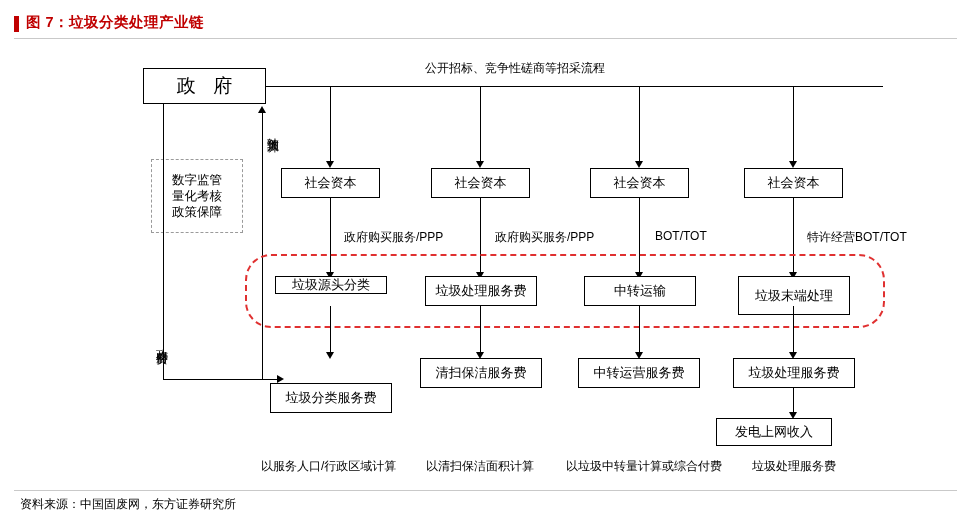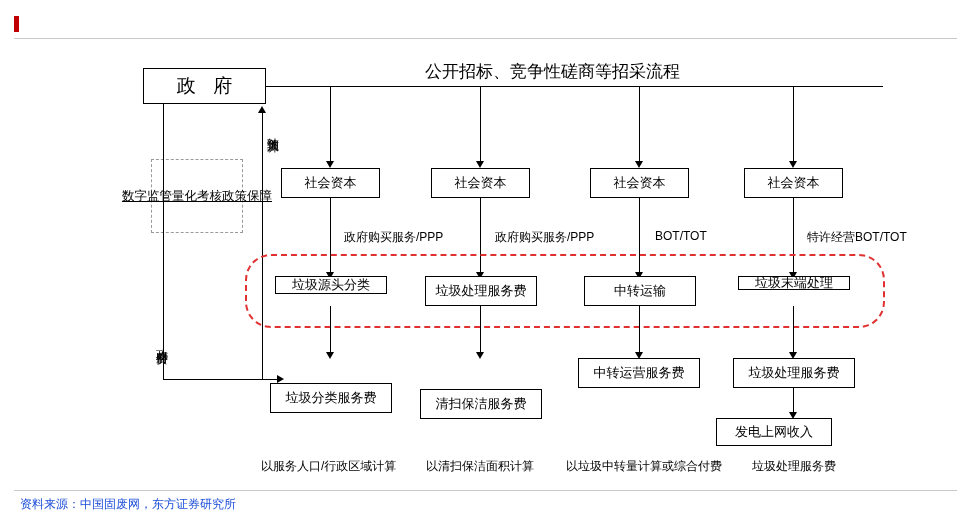--- a/index.html
+++ b/index.html
@@ -46,21 +46,21 @@
   #footer-rule {
     position: absolute;
     left: 14px; top: 490px;
     width: 943px; height: 1px;
     background: #c9c9c9;
   }
   #footer-text {
     position: absolute;
     left: 20px; top: 496px;
     font-size: 12px;
-    color: #1d4ed8;
+    color: #000000;
     white-space: nowrap;
   }
   
   .box {
     position: absolute;
     box-sizing: border-box;
     border: 1px solid #000000;
     background: #ffffff;
     display: flex;
     align-items: center;
@@ -73,24 +73,23 @@
   .box.gov {
     font-size: 19px;
     letter-spacing: 6px;
     text-indent: 6px;
   }
   
   .box.dashed-gray {
     border: 1px dashed #9a9a9a;
     font-size: 12.5px;
     line-height: 16px;
-    flex-direction: row;
+    flex-direction: column;
     justify-content: center;
     padding: 2px 0;
-    text-decoration: underline;
   }
   
   #red-enclosure {
     position: absolute;
     box-sizing: border-box;
     border: 2px dashed #e03030;
     border-radius: 26px;
     left: 245px; top: 254px;
     width: 640px; height: 74px;
     background: transparent;
@@ -135,30 +134,31 @@
     font-size: 12px;
   }
   .label.vertical {
     writing-mode: vertical-rl;
     text-orientation: upright;
     white-space: nowrap;
     letter-spacing: 1px;
     line-height: 13px;
   }
   .label.title-line {
-    font-size: 17px;
+    font-size: 12px;
   }
 </style>
 </head>
 <body>
 
 <div id="page">
 
   <div id="header">
     <div id="header-accent"></div>
+    <div id="header-title">图 7：垃圾分类处理产业链</div>
   </div>
   <div id="header-rule"></div>
 
   <div id="diagram">
 
     <div class="label title-line" style="left:425px; top:60px;">公开招标、竞争性磋商等招采流程</div>
 
     <div class="box gov" style="left:143px; top:68px; width:123px; height:36px;">政  府</div>
 
     <div class="line-h" style="left:266px; top:86px; width:617px;"></div>
@@ -209,36 +209,36 @@
 
     <div class="line-v" style="left:793px; top:198px; height:76px;"></div>
     <div class="arrow-down" style="left:789px; top:272px;"></div>
     <div class="label small" style="left:807px; top:229px;">特许经营BOT/TOT</div>
 
     <div id="red-enclosure"></div>
 
     <div class="box" style="left:275px; top:276px; width:112px; height:18px;">垃圾源头分类</div>
     <div class="box" style="left:425px; top:276px; width:112px; height:30px;">垃圾处理服务费</div>
     <div class="box" style="left:584px; top:276px; width:112px; height:30px;">中转运输</div>
-    <div class="box" style="left:738px; top:276px; width:112px; height:14px;">垃圾末端处理</div>
+    <div class="box" style="left:738px; top:276px; width:112px; height:39px;">垃圾末端处理</div>
 
     <div class="line-v" style="left:330px; top:306px; height:48px;"></div>
     <div class="arrow-down" style="left:326px; top:352px;"></div>
 
     <div class="line-v" style="left:480px; top:306px; height:48px;"></div>
     <div class="arrow-down" style="left:476px; top:352px;"></div>
 
     <div class="line-v" style="left:639px; top:306px; height:48px;"></div>
     <div class="arrow-down" style="left:635px; top:352px;"></div>
 
     <div class="line-v" style="left:793px; top:306px; height:48px;"></div>
     <div class="arrow-down" style="left:789px; top:352px;"></div>
 
     <div class="box" style="left:270px; top:358px; width:122px; height:30px;margin-top:25px;">垃圾分类服务费</div>
-    <div class="box" style="left:420px; top:358px; width:122px; height:30px;margin-top:31px;">清扫保洁服务费</div>
+    <div class="box" style="left:420px; top:358px; width:122px; height:30px;">清扫保洁服务费</div>
     <div class="box" style="left:578px; top:358px; width:122px; height:30px;">中转运营服务费</div>
     <div class="box" style="left:733px; top:358px; width:122px; height:30px;font-family:Liberation Mono, monospace;">垃圾处理服务费</div>
 
     <div class="line-v" style="left:793px; top:388px; height:26px;"></div>
     <div class="arrow-down" style="left:789px; top:412px;"></div>
     <div class="box" style="left:716px; top:418px; width:116px; height:28px;">发电上网收入</div>
 
     <div class="label small" style="left:261px; top:458px;">以服务人口/行政区域计算</div>
     <div class="label small" style="left:426px; top:458px;">以清扫保洁面积计算</div>
     <div class="label small" style="left:566px; top:458px;">以垃圾中转量计算或综合付费</div>

